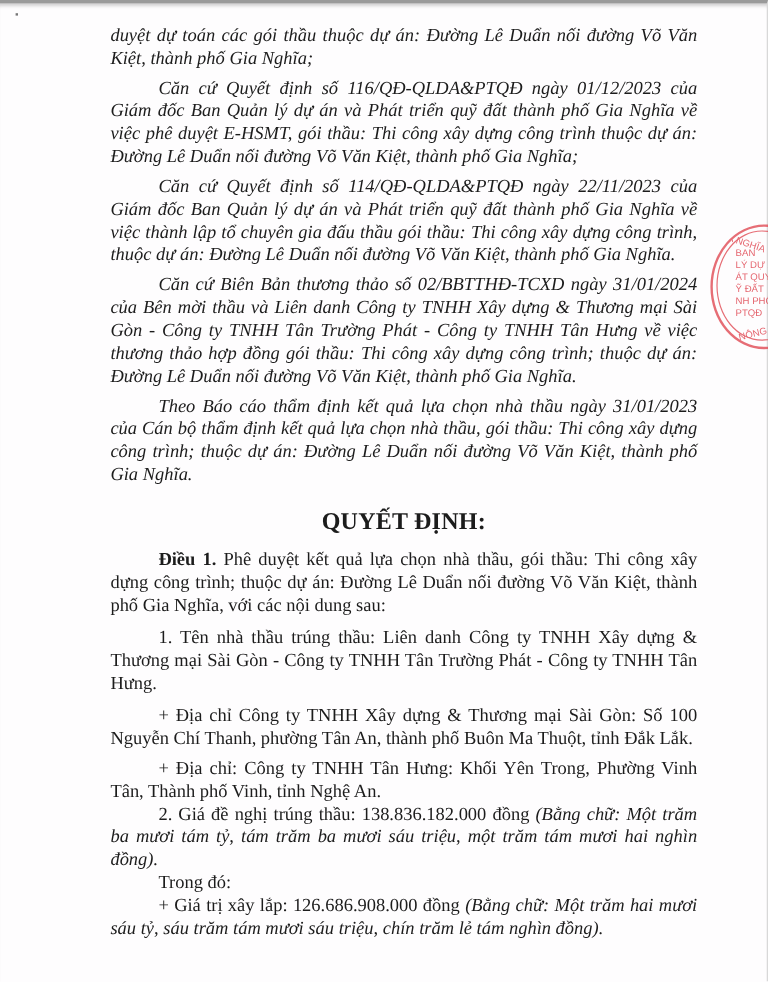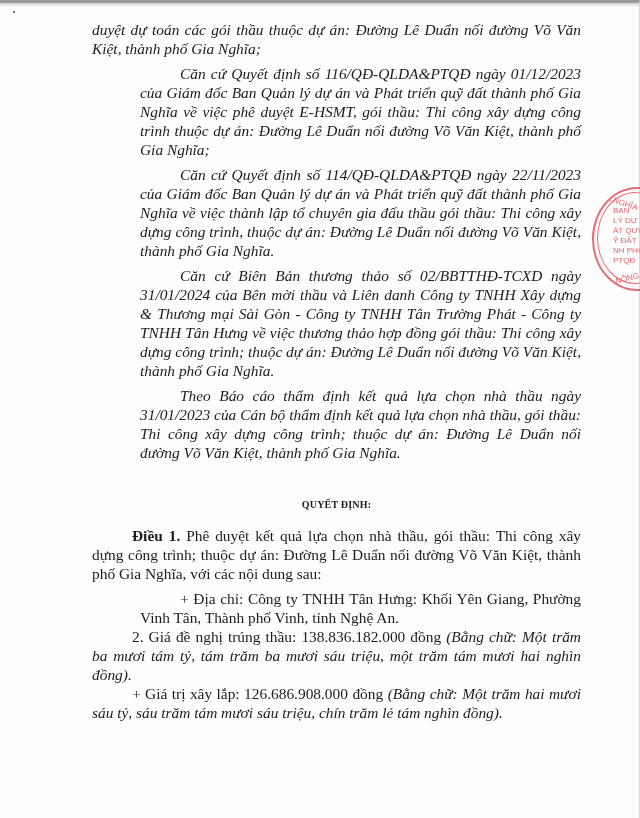--- a/index.html
+++ b/index.html
@@ -38,27 +38,27 @@
     line-height: 19px;
     color: #1c1c1c;
   }
   .p {
     margin: 0;
     text-align: justify;
     text-indent: 40px;
   }
   .p.noindent { text-indent: 0; }
   .it { font-style: italic; }
-  .gap-s { margin-top: 6px; margin-left: 48px; }
+  .gap-s { margin-top: 6px; }
   .gap-m { margin-top: 8px; }
   .heading {
     text-align: center;
     font-weight: bold;
-    font-size: 10px;
-    margin-top: 33px;
+    font-size: 20px;
+    margin-top: 21px;
     margin-bottom: 12px;
     letter-spacing: 0.2px;
   }
   .b { font-weight: bold; }
   .stamp {
     position: absolute;
     left: 592px;
     top: 184px;
     width: 86px;
     height: 100px;
@@ -121,24 +121,27 @@
     <p class="p noindent it">duyệt dự toán các gói thầu thuộc dự án: Đường Lê Duẩn nối đường Võ Văn Kiệt, thành phố Gia Nghĩa;</p>
     <p class="p it gap-s">Căn cứ Quyết định số 116/QĐ-QLDA&amp;PTQĐ ngày 01/12/2023 của Giám đốc Ban Quản lý dự án và Phát triển quỹ đất thành phố Gia Nghĩa về việc phê duyệt E-HSMT, gói thầu: Thi công xây dựng công trình thuộc dự án: Đường Lê Duẩn nối đường Võ Văn Kiệt, thành phố Gia Nghĩa;</p>
     <p class="p it gap-s">Căn cứ Quyết định số 114/QĐ-QLDA&amp;PTQĐ ngày 22/11/2023 của Giám đốc Ban Quản lý dự án và Phát triển quỹ đất thành phố Gia Nghĩa về việc thành lập tổ chuyên gia đấu thầu gói thầu: Thi công xây dựng công trình, thuộc dự án: Đường Lê Duẩn nối đường Võ Văn Kiệt, thành phố Gia Nghĩa.</p>
     <p class="p it gap-s">Căn cứ Biên Bản thương thảo số 02/BBTTHĐ-TCXD ngày 31/01/2024 của Bên mời thầu và Liên danh Công ty TNHH Xây dựng &amp; Thương mại Sài Gòn - Công ty TNHH Tân Trường Phát - Công ty TNHH Tân Hưng về việc thương thảo hợp đồng gói thầu: Thi công xây dựng công trình; thuộc dự án: Đường Lê Duẩn nối đường Võ Văn Kiệt, thành phố Gia Nghĩa.</p>
     <p class="p it gap-s">Theo Báo cáo thẩm định kết quả lựa chọn nhà thầu ngày 31/01/2023 của Cán bộ thẩm định kết quả lựa chọn nhà thầu, gói thầu: Thi công xây dựng công trình; thuộc dự án: Đường Lê Duẩn nối đường Võ Văn Kiệt, thành phố Gia Nghĩa.</p>
 
     <div class="heading">QUYẾT ĐỊNH:</div>
 
     <p class="p"><span class="b">Điều 1.</span><span> Phê duyệt kết quả lựa chọn nhà thầu, gói thầu: Thi công xây dựng công trình; thuộc dự án: Đường Lê Duẩn nối đường Võ Văn Kiệt, thành phố Gia Nghĩa, với các nội dung sau:</span></p>
 
-    <p class="p gap-s">+ Địa chỉ: Công ty TNHH Tân Hưng: Khối Yên Giang, Phường Vinh Tân, Thành phố Vinh, tỉnh Nghệ An.</p>
+    <p class="p gap-m">1. Tên nhà thầu trúng thầu: Liên danh Công ty TNHH Xây dựng &amp; Thương mại Sài Gòn - Công ty TNHH Tân Trường Phát - Công ty TNHH Tân Hưng.</p>
+    <p class="p gap-m">+ Địa chỉ Công ty TNHH Xây dựng &amp; Thương mại Sài Gòn: Số 100 Nguyễn Chí Thanh, phường Tân An, thành phố Buôn Ma Thuột, tỉnh Đắk Lắk.</p>
+    <p class="p gap-s">+ Địa chỉ: Công ty TNHH Tân Hưng: Khối Yên Trong, Phường Vinh Tân, Thành phố Vinh, tỉnh Nghệ An.</p>
 
     <p class="p"><span>2. Giá đề nghị trúng thầu: 138.836.182.000 đồng </span><span class="it">(Bằng chữ: Một trăm ba mươi tám tỷ, tám trăm ba mươi sáu triệu, một trăm tám mươi hai nghìn đồng).</span></p>
 
+    <p class="p">Trong đó:</p>
 
     <p class="p"><span>+ Giá trị xây lắp: 126.686.908.000 đồng </span><span class="it">(Bằng chữ: Một trăm hai mươi sáu tỷ, sáu trăm tám mươi sáu triệu, chín trăm lẻ tám nghìn đồng).</span></p>
 
   </div>
 
   <div class="clip">
     <div class="stamp">
       <div class="stamp-inner"></div>
       <div class="stamp-top">GIA NGHĨA</div>
       <div class="stamp-lines">

